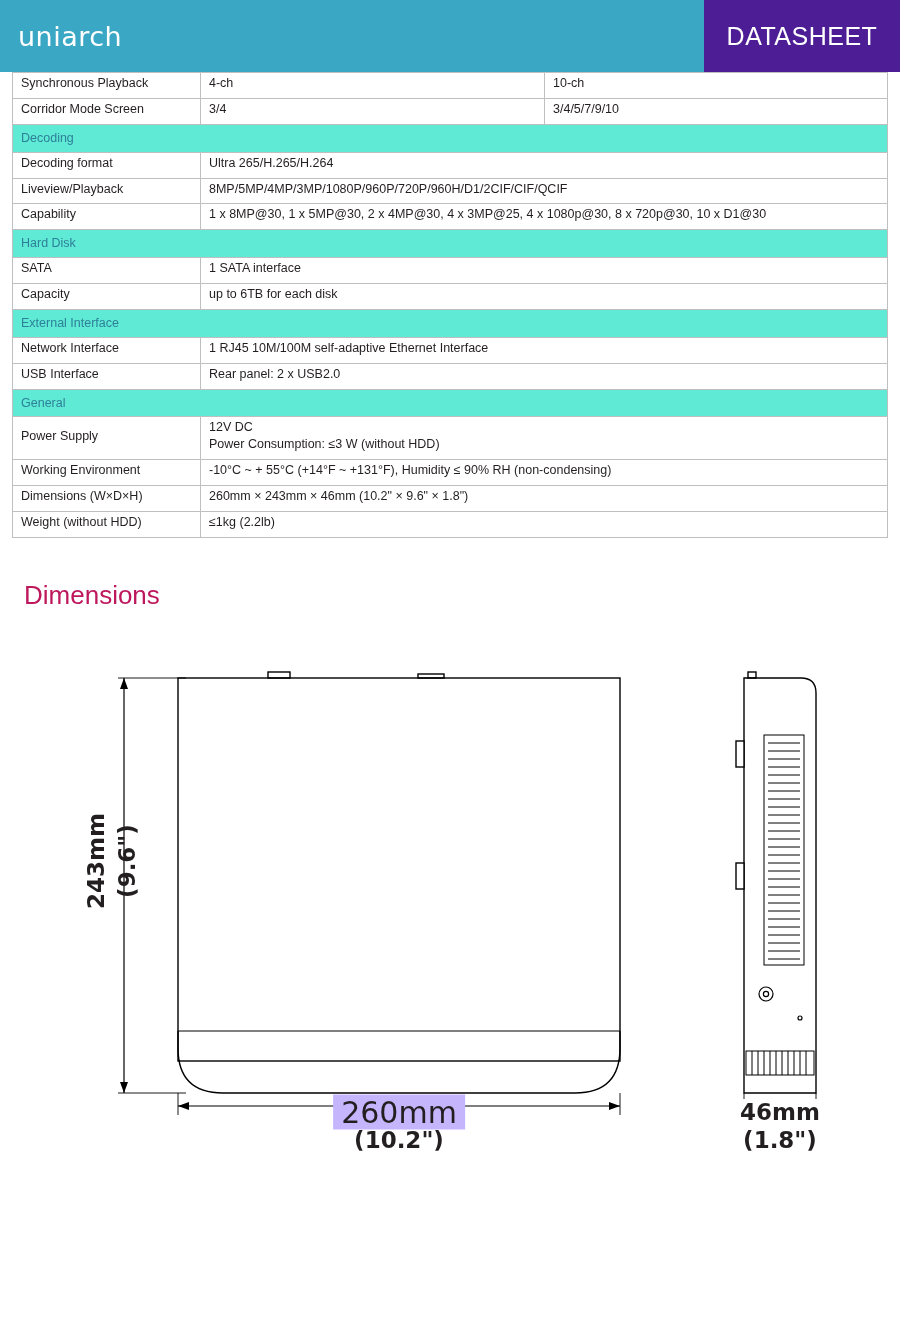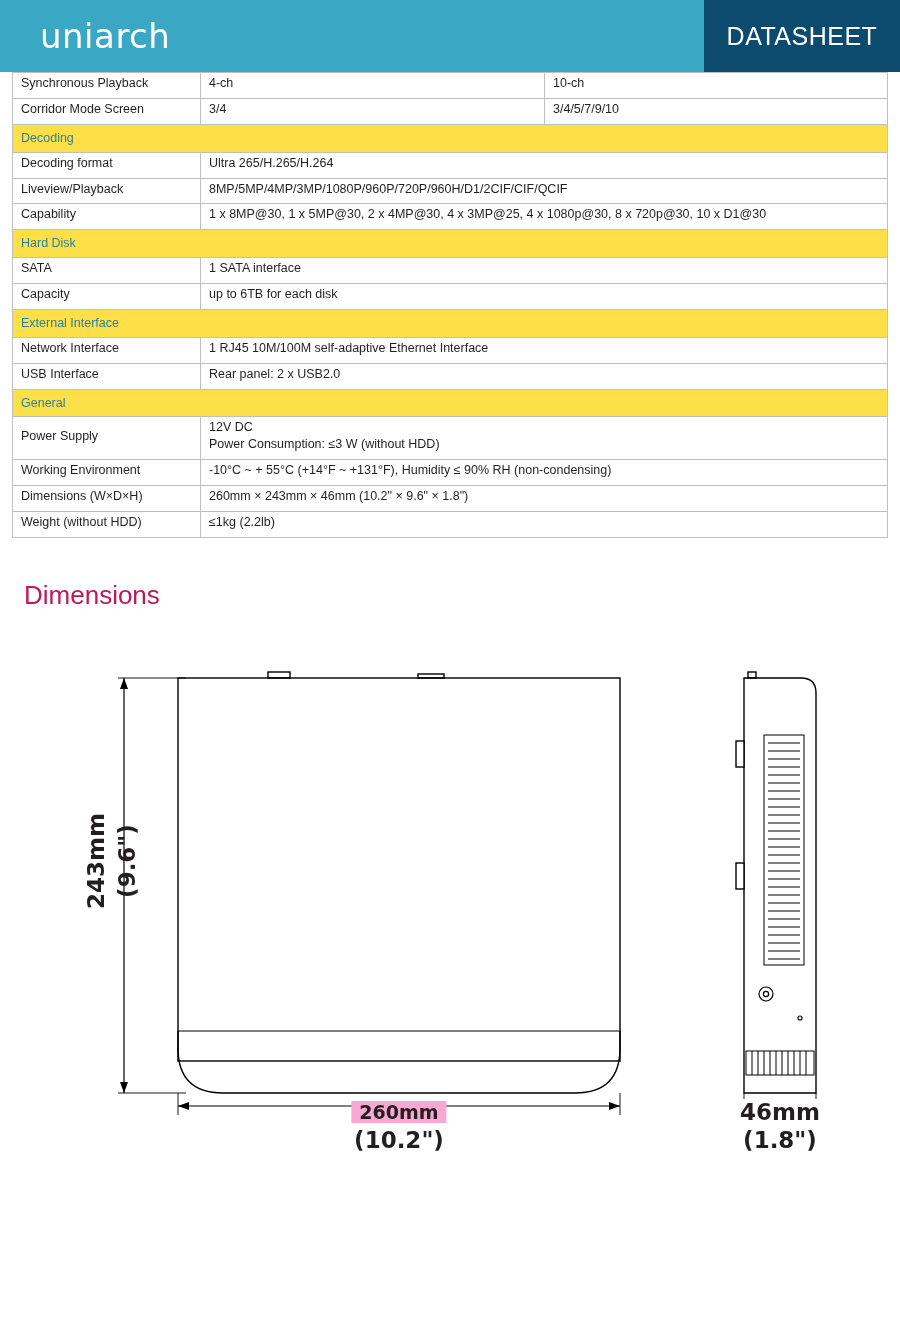--- a/index.html
+++ b/index.html
@@ -15,31 +15,31 @@
   
   .header {
     position: relative;
     height: 72px;
     background: #3aa7c4;
     display: flex;
     align-items: center;
   }
   .logo {
     color: #ffffff;
-    font-size: 34px;
+    font-size: 27px;
     letter-spacing: 0.5px;
-    padding-left: 40px;
+    padding-left: 18px;
     font-weight: 400;
     font-family: "DejaVu Sans", sans-serif;
   }
   .datasheet-tab {
     position: absolute;
     right: 0; top: 0;
     width: 196px; height: 72px;
-    background: #0c4a6e;
+    background: #4c1d95;
     color: #ffffff;
     display: flex;
     align-items: center;
     justify-content: center;
     font-size: 25px;
     letter-spacing: 0.5px;
   }
 
   
   .spec-table {
@@ -51,21 +51,21 @@
   }
   .spec-table td {
     border: 1px solid #bfbfbf;
     padding: 2px 8px 6px 8px;
     vertical-align: middle;
     line-height: 1.35;
   }
   .col-label { width: 188px; }
   .col-mid   { width: 344px; }
   .section-row td {
-    background: #fde047;
+    background: #5eead4;
     color: #2e7f99;
     border: 1px solid #bfbfbf;
     padding: 5px 8px;
     font-size: 12.5px;
   }
   .cell-multiline { line-height: 1.5; padding-top: 8px; padding-bottom: 8px; }
 
   
   .dim-heading {
     margin: 42px 0 0 24px;
@@ -271,20 +271,20 @@
         <line x1="744" y1="470" x2="744" y2="492" stroke-width="0.9"></line>
         <line x1="816" y1="470" x2="816" y2="492" stroke-width="0.9"></line>
       </g>
       <polygon points="744,483 753,479 753,487" fill="#000"></polygon>
       <polygon points="816,483 807,479 807,487" fill="#000"></polygon>
     </svg>
 
     <div style="position:absolute; left:96px; top:238px; transform:translate(-50%,-50%) rotate(-90deg); font-family:'DejaVu Sans',sans-serif; font-weight:bold; font-size:23px;">243mm</div>
     <div style="position:absolute; left:127px; top:238px; transform:translate(-50%,-50%) rotate(-90deg); font-family:'DejaVu Sans',sans-serif; font-weight:bold; font-size:23px;">(9.6")</div>
 
-    <div style="position:absolute; left:399px; top:489px; transform:translate(-50%,-50%); background:#f9a8d4; padding:0 8px; font-family:'DejaVu Sans',sans-serif; font-weight:bold; font-size:19px;">260mm</div>
+    <div style="position:absolute; left:399px; top:489px; transform:translate(-50%,-50%); background:#c4b5fd; padding:0 8px; font-family:'DejaVu Sans',sans-serif; font-weight:normal; font-size:30px;">260mm</div>
     <div style="position:absolute; left:399px; top:517px; transform:translate(-50%,-50%); font-family:'DejaVu Sans',sans-serif; font-weight:bold; font-size:23px;">(10.2")</div>
 
     <div style="position:absolute; left:780px; top:489px; transform:translate(-50%,-50%); background:#fff; padding:0 4px; font-family:'DejaVu Sans',sans-serif; font-weight:bold; font-size:23px;">46mm</div>
     <div style="position:absolute; left:780px; top:517px; transform:translate(-50%,-50%); font-family:'DejaVu Sans',sans-serif; font-weight:bold; font-size:23px;">(1.8")</div>
   </div>
 
 </div>
 
 </body></html>

